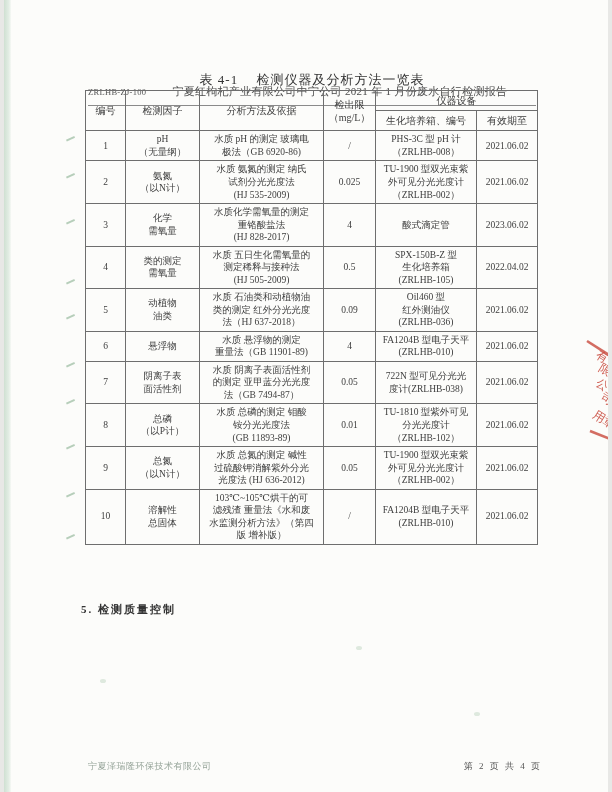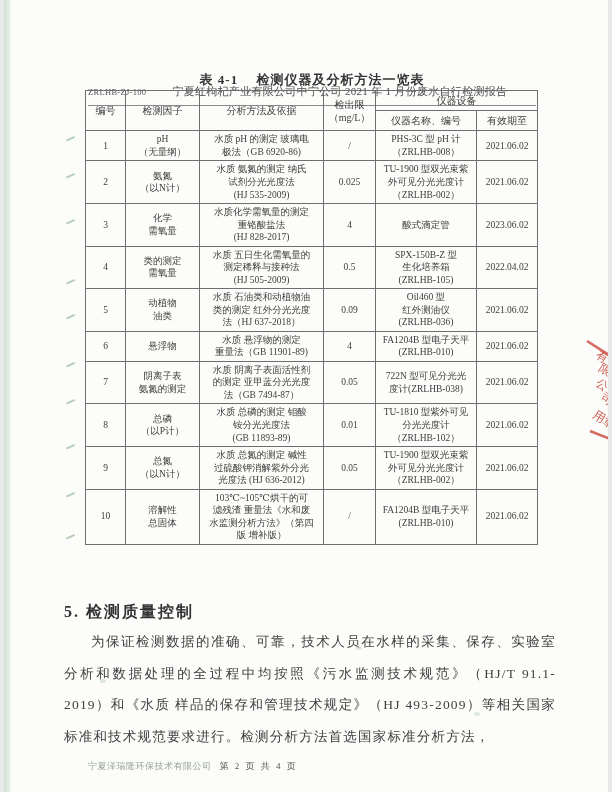--- a/index.html
+++ b/index.html
@@ -10,39 +10,39 @@
     color:#3d3d3d;
   }
   .edge-strip{position:absolute;left:0;top:0;width:7px;height:792px;
     background:linear-gradient(to right,#cfe0d2,#e4eee5 70%,#f6f8f5);}
   .doc-header{position:absolute;left:84px;top:49px;width:448px;
     border-bottom:1px solid #8a8a8a;padding-bottom:6px;
     display:flex;align-items:baseline;font-size:9px;letter-spacing:.3px;}
   .doc-code{flex:0 0 auto;margin-right:26px;font-size:8.5px;color:#555;}
   .doc-title{flex:1;text-align:left;font-size:11px;color:#4a4a4a;margin-top:35px;}
   .table-title{position:absolute;left:84px;top:71px;width:448px;text-align:center;
-    font-weight:bold;font-size:13px;letter-spacing:1px;color:#333;}
+    font-weight:normal;font-size:13px;letter-spacing:1px;color:#333;}
   .tbl-wrap{position:absolute;left:81px;top:90px;width:452px;}
   table.report{border-collapse:collapse;width:452px;table-layout:fixed;
     font-size:9.5px;line-height:1.32;color:#3d3d3d;}
   table.report th,table.report td{
     border:1px solid #6e6e6e;padding:2px 2px;text-align:center;
     vertical-align:middle;white-space:pre-line;font-weight:normal;
     overflow:hidden;}
   table.report{border:1.5px solid #3f3f3f;}
   table.report thead th{font-size:10px;padding:3px 1px;}
   col.c-no{width:40px;}col.c-factor{width:74px;}col.c-method{width:124px;}
   col.c-limit{width:52px;}col.c-instr{width:101px;}col.c-valid{width:61px;}
-  .sec-heading{position:absolute;left:60px;top:602px;font-size:16px;
+  .sec-heading{position:absolute;left:77px;top:602px;font-size:11px;
     font-weight:bold;letter-spacing:2px;color:#333;}
   .body-par{position:absolute;left:60px;top:626px;width:492px;
     font-size:13.5px;line-height:31.5px;letter-spacing:1.2px;
     text-align:justify;text-indent:2em;color:#404040;}
   .doc-footer{position:absolute;left:84px;right:66px;top:760px;
-    display:flex;justify-content:flex-start;font-size:9px;}
+    display:flex;justify-content:space-between;font-size:9px;}
   .footer-company{color:#97a59a;letter-spacing:.5px;}
   .footer-page{color:#565656;letter-spacing:2px;margin-left:8px;}
   .tick{position:absolute;left:61px;width:9px;height:5px;
     border-bottom:2px solid #a9c6ae;transform:rotate(-24deg);opacity:.85;}
   .fleck{position:absolute;width:6px;height:4px;background:#c4d8c6;
     border-radius:50%;opacity:.55;}
   .seal{position:absolute;left:578px;top:333px;width:34px;height:118px;
     overflow:hidden;}
 </style>
 </head>
@@ -70,21 +70,21 @@
       </colgroup>
       <thead>
         <tr>
           <th rowspan="2">编号</th>
           <th rowspan="2">检测因子</th>
           <th rowspan="2">分析方法及依据</th>
           <th rowspan="2"><span>检出限</span><br><span>（mg/L）</span></th>
           <th colspan="2">仪器设备</th>
         </tr>
         <tr>
-          <th>仪器名称、编号</th>
+          <th>生化培养箱、编号</th>
           <th>有效期至</th>
         </tr>
       </thead>
       <tbody id="tbody">
           <tr>
             <td>1</td>
             <td>pH
 （无量纲）</td>
             <td>水质 pH 的测定 玻璃电
 极法（GB 6920-86)</td>
@@ -149,21 +149,21 @@
             <td>水质 悬浮物的测定
 重量法（GB 11901-89)</td>
             <td>4</td>
             <td>FA1204B 型电子天平
 (ZRLHB-010)</td>
             <td>2021.06.02</td>
           </tr>
           <tr>
             <td>7</td>
             <td>阴离子表
-氨氮的测定</td>
+面活性剂</td>
             <td>水质 阴离子表面活性剂
 的测定 亚甲蓝分光光度
 法（GB 7494-87）</td>
             <td>0.05</td>
             <td>722N 型可见分光光
 度计(ZRLHB-038)</td>
             <td>2021.06.02</td>
           </tr>
           <tr>
             <td>8</td>
@@ -202,21 +202,20 @@
             <td>/</td>
             <td>FA1204B 型电子天平
 (ZRLHB-010)</td>
             <td>2021.06.02</td>
           </tr>
         </tbody>
     </table>
   </div>
 
   <div class="sec-heading">5. 检测质量控制</div>
-  <div class="body-par">为保证检测数据的准确、可靠，技术人员在水样的采集、保存、实验室分析和数据处理的全过程中均按照《污水监测技术规范》（HJ/T 91.1-2019）和《水质 样品的保存和管理技术规定》（HJ 493-2009）等相关国家标准和技术规范要求进行。检测分析方法首选国家标准分析方法，</div>
 
   <div class="doc-footer">
     <span class="footer-company">宁夏泽瑞隆环保技术有限公司</span>
     <span class="footer-page">第 2 页 共 4 页</span>
   </div>
 
   <div class="seal">
     <svg id="seal-svg" width="40" height="118" viewBox="0 0 40 118">
         <path d="M 5 8 L 38 29" stroke="#c8483c" stroke-width="2.6" fill="none" opacity="0.8"></path>
         <path d="M 8 98 L 38 110" stroke="#c8483c" stroke-width="2.6" fill="none" opacity="0.8"></path>

